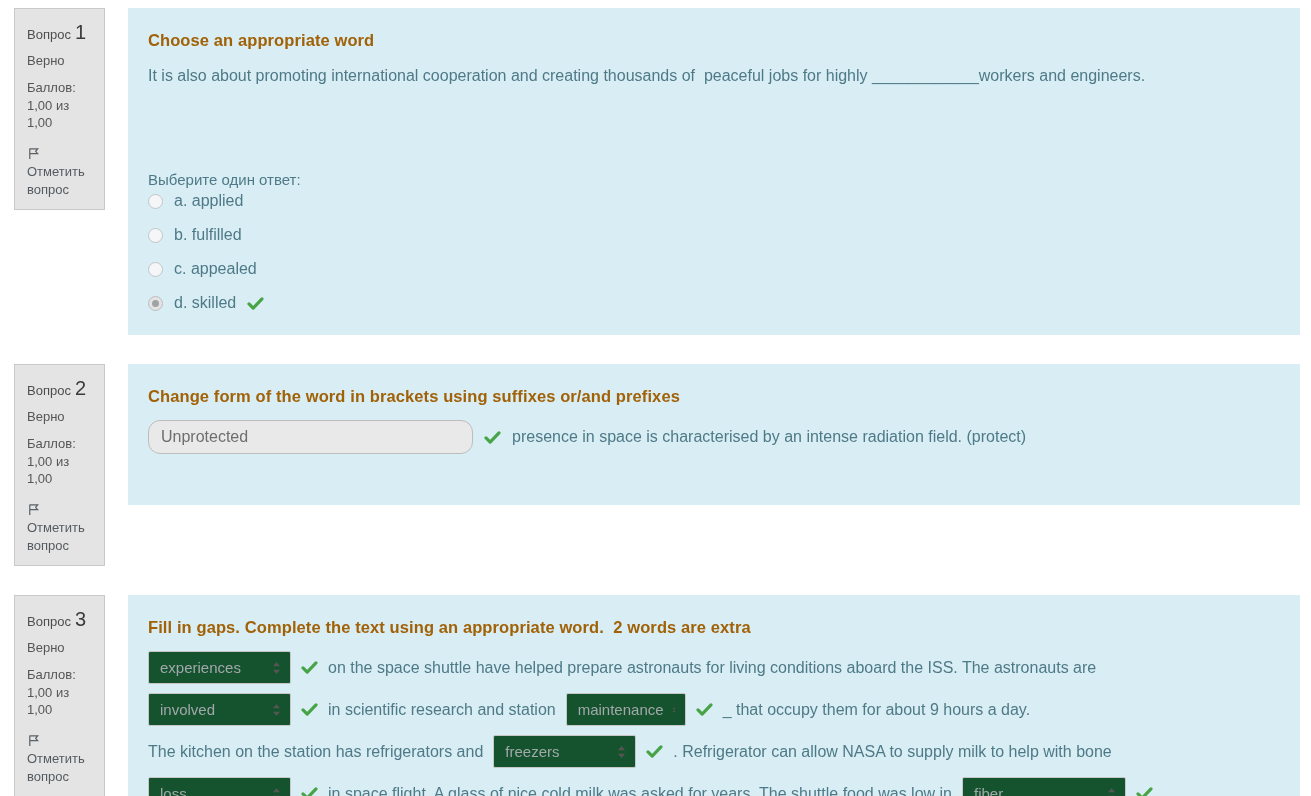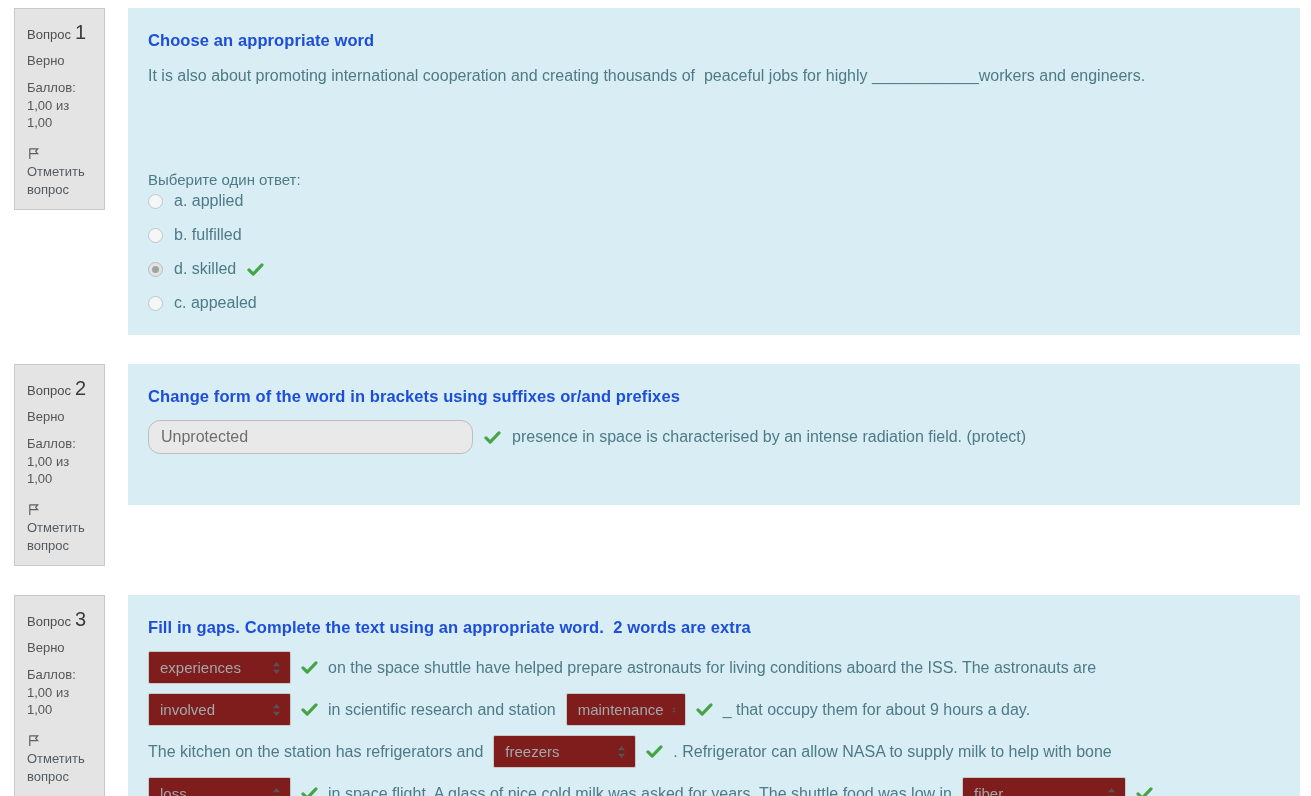--- a/index.html
+++ b/index.html
@@ -20,21 +20,21 @@
   .qinfo .qstate { margin-bottom:11px; }
   .qinfo .qpoints { margin-bottom:13px; line-height:1.35; }
   .qinfo .qflag { color:#545b60; cursor:pointer; line-height:1.4; }
   .qinfo .qflag svg { vertical-align:-2px; margin-right:3px; }
 
   
   .qcontent {
     flex:1; background:#d9edf4; padding:23px 20px;
     color:#4e7a87; font-size:16px;
   }
-  .q-title { font-weight:700; font-size:16.5px; color:#1d4ed8; letter-spacing:.1px; margin-bottom:14px; }
+  .q-title { font-weight:700; font-size:16.5px; color:#a16207; letter-spacing:.1px; margin-bottom:14px; }
   .pre { white-space:pre-wrap; }
   .q-body { line-height:1.45; }
 
   .q1-prompt { margin-top:84px; font-size:15px; margin-bottom:4px; }
   .option-row { display:flex; align-items:center; gap:11px; margin-bottom:16px; font-size:16px; }
   .option-row:last-child { margin-bottom:0; }
   .radio {
     width:15px; height:15px; border-radius:50%; background:#f4f6f7;
     border:1px solid #c2c6c8; display:inline-block; position:relative; flex-shrink:0; cursor:pointer;
   }
@@ -47,21 +47,21 @@
   .answer-line { display:flex; align-items:center; gap:11px; margin-top:12px; }
   .answer-input {
     width:325px; height:34px; background:#e9e9e9; border:1px solid #bdbdbd;
     border-radius:12px; padding:0 12px; font-size:16px; color:#6e6e6e;
     font-family:"Liberation Sans","DejaVu Sans",sans-serif;
   }
 
   .gap-line { display:flex; align-items:center; gap:10px; margin-top:9px; flex-wrap:wrap; line-height:1.4; }
   .gap-line:first-of-type { margin-top:12px; }
   .sel {
-    height:33px; background:#7f1d1d; border:1px solid #c7c7c7; border-radius:2px;
+    height:33px; background:#14532d; border:1px solid #c7c7c7; border-radius:2px;
     display:inline-flex; align-items:center; justify-content:space-between;
     padding:0 9px 0 11px; cursor:pointer; flex-shrink:0;
   }
   .sel-val { color:#a2a8ac; font-size:15px; margin-right:8px; }
   .check-icon { flex-shrink:0; }
 </style>
 </head>
 <body>
 
 <div class="page">
@@ -81,29 +81,29 @@
       <div class="q1-prompt">Выберите один ответ:</div>
       <div class="option-row">
         <span class="radio"></span>
         <span>a. applied</span>
       </div>
       <div class="option-row">
         <span class="radio"></span>
         <span>b. fulfilled</span>
       </div>
       <div class="option-row">
+        <span class="radio"></span>
+        <span>c. appealed</span>
+      </div>
+      <div class="option-row">
         <span class="radio checked"></span>
         <span>d. skilled</span>
         <svg class="check-icon" width="17" height="13" viewBox="0 0 18 14">
             <path d="M2 7.5 L6.5 12 L16 2" fill="none" stroke-width="3.4" stroke-linecap="round" stroke-linejoin="round" stroke="#46a446"></path>
           </svg>
-      </div>
-      <div class="option-row">
-        <span class="radio"></span>
-        <span>c. appealed</span>
       </div>
     </div>
   </div>
 
   <div class="q-row">
     <div class="qinfo">
       <div class="qno-line"><span>Вопрос</span><span class="qno-num">2</span></div>
       <div class="qstate">Верно</div>
       <div class="qpoints">Баллов: 1,00 из 1,00</div>
       <div class="qflag"><svg width="13" height="13" viewBox="0 0 14 14">

